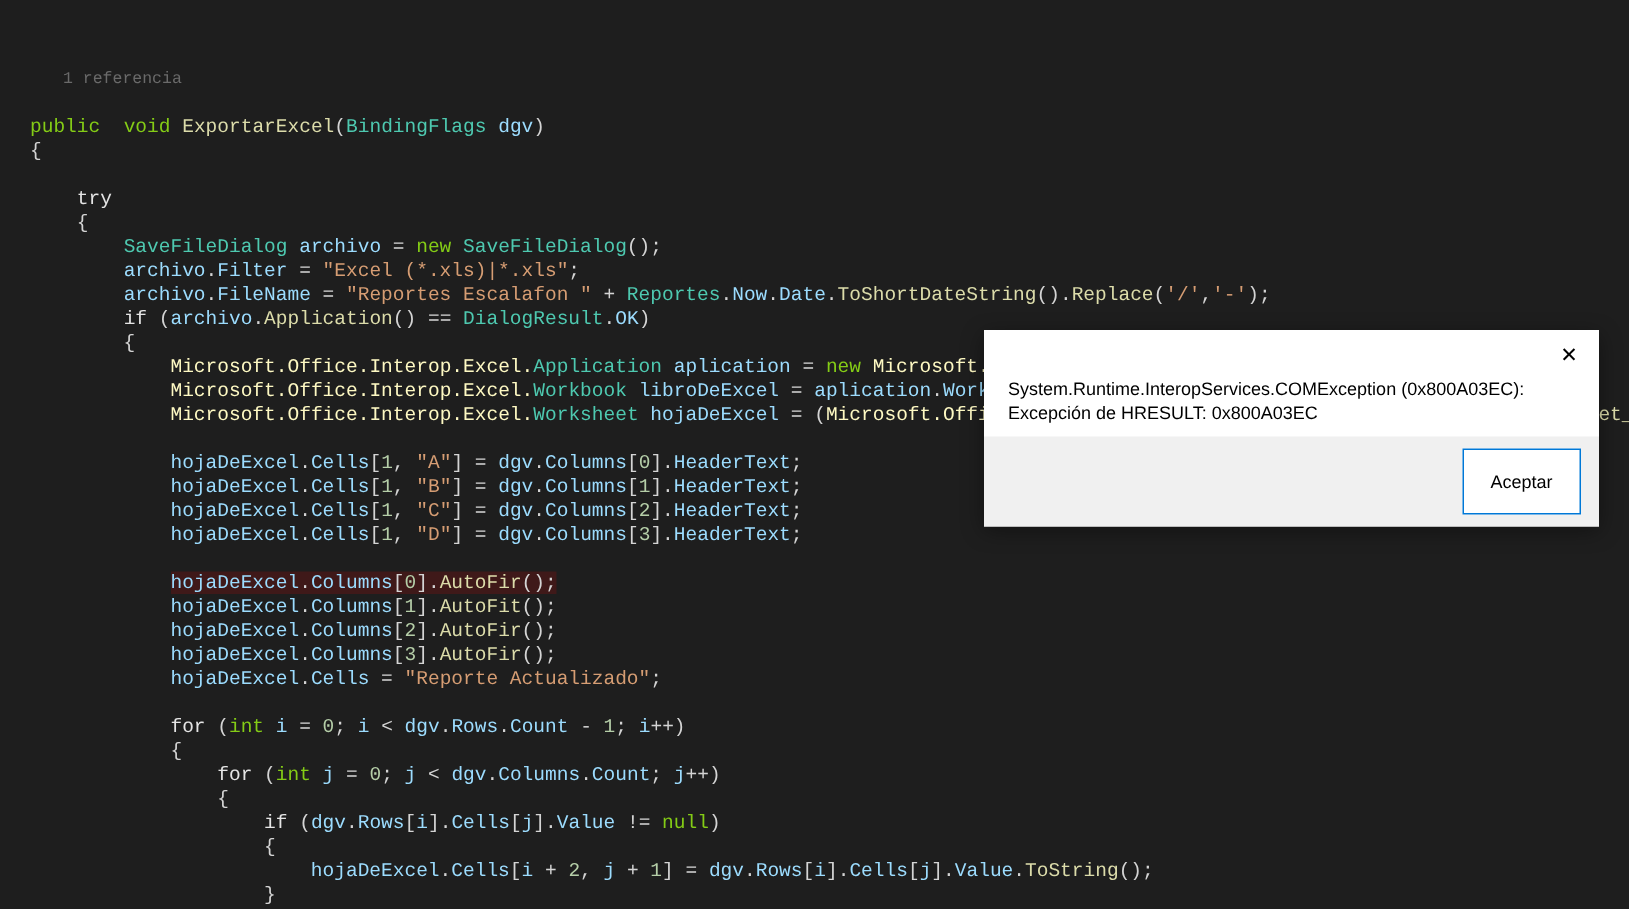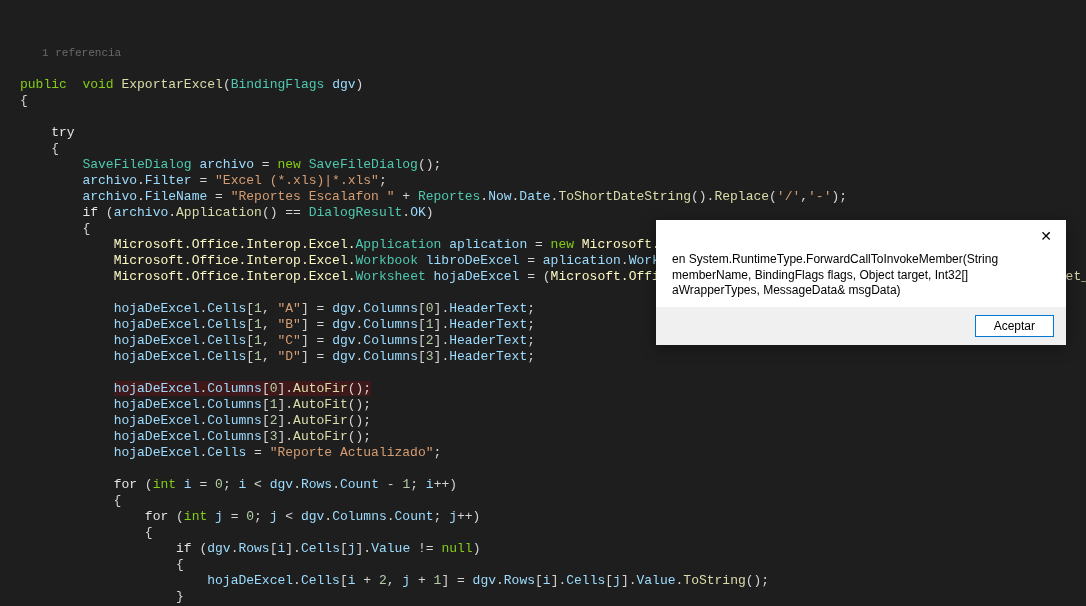--- a/index.html
+++ b/index.html
@@ -73,21 +73,21 @@
 .dialog-footer {
   background: #f0f0f0;
   padding: 8px 12px;
   display:flex;
   justify-content:flex-end;
 }
 .dialog-btn {
   background: #fff;
   border: 1px solid #0078d7;
   color: #000;
-  padding: 3px 18px;
+  padding: 14px 18px;
   font-family: 'Segoe UI', Tahoma, sans-serif;
   font-size: 12px;
   cursor:pointer;
 }
 </style>
 </head>
 <body>
 
 <div class="code-area">
 <div class="ref-count">1 referencia</div>
@@ -129,18 +129,18 @@
             .(., .);
             .();
             .();
 </div>
 
 <div class="dialog">
   <div class="dialog-titlebar">
     <div class="dialog-close">✕</div>
   </div>
   <div class="dialog-body">
-    <div>   en System.RuntimeType.ForwardCallToInvokeMember(String memberName, BindingFlags flags, Object target, Int32[] aWrapperTypes, MessageData&amp; msgData)</div>
+    <div>System.Runtime.InteropServices.COMException (0x800A03EC): Excepción de HRESULT: 0x800A03EC</div>
   </div>
   <div class="dialog-footer">
     <button class="dialog-btn">Aceptar</button>
   </div>
 </div>
 
 </body></html>

